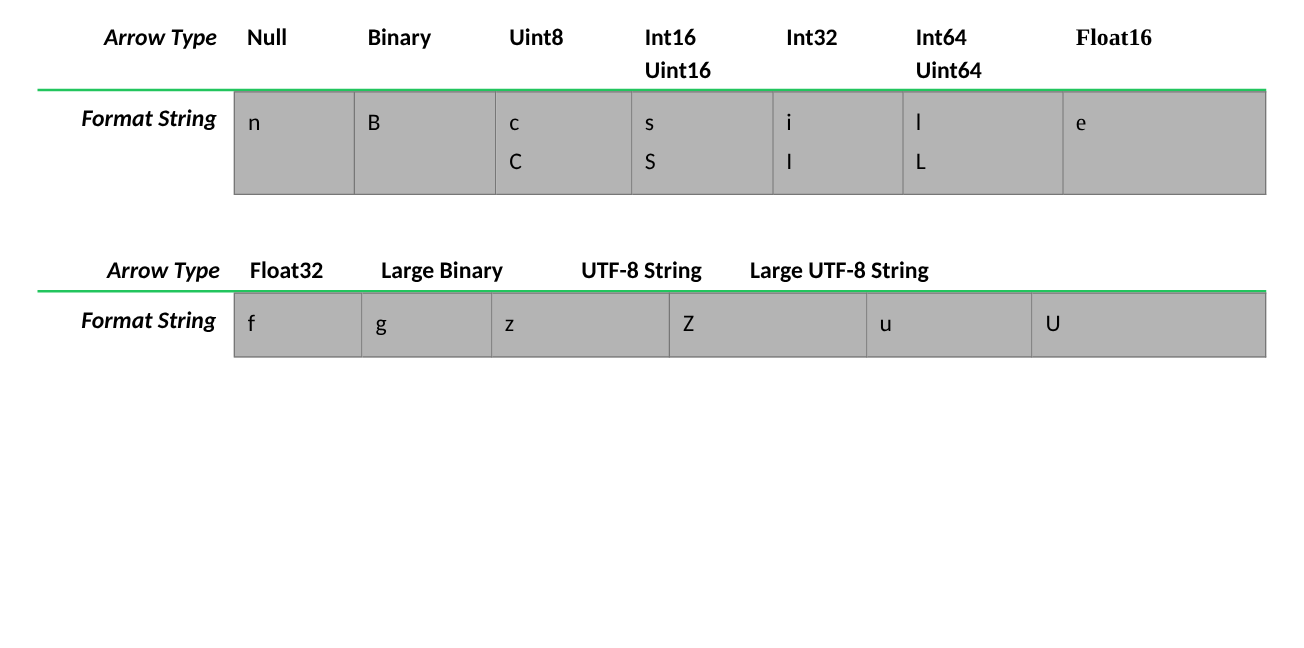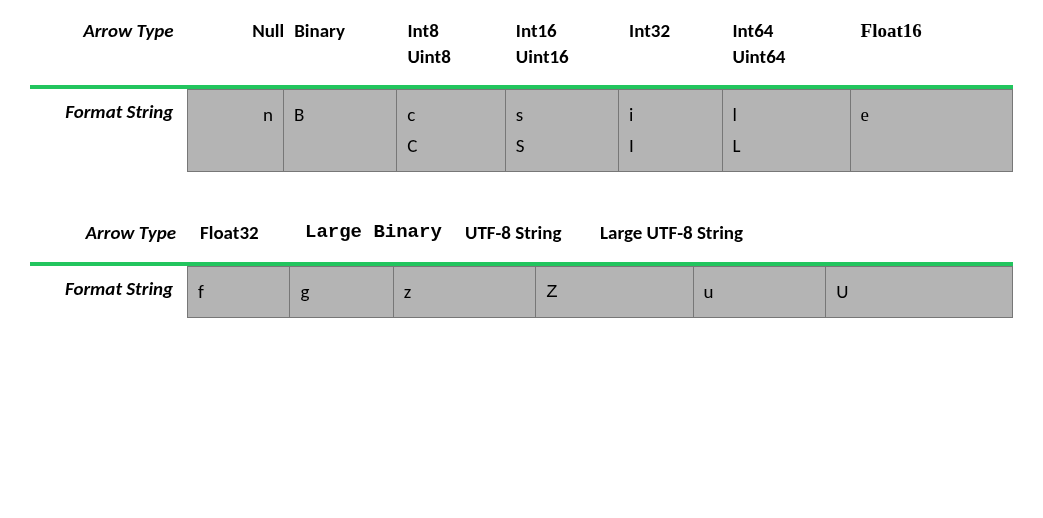--- a/index.html
+++ b/index.html
@@ -1,52 +1,51 @@
 <!DOCTYPE html>
 <html><head>
   <meta charset="utf-8">
   <style>
     * { box-sizing: border-box; margin: 0; padding: 0; }
     body { font-family: Calibri, Arial, sans-serif; background: #fff; padding: 18px 30px; width: 1043px; }
     .table-block { margin-bottom: 48px; }
-    .header-row { display: flex; border-bottom: 4px solid #22c55e; padding-bottom: 16px; }
+    .header-row { display: flex; border-bottom: 2px solid #22c55e; padding-bottom: 2px; }
     .label-col { width: 160px; text-align: right; padding-right: 14px; font-weight: 700; font-style: italic; font-size: 19px; line-height: 1.35; color: #000; }
     .type-col { font-weight: 700; font-size: 19px; line-height: 1.35; color: #000; padding-left: 10px; display: flex; flex-direction: column; justify-content: flex-start; }
     .data-row { display: flex; }
     .data-row .label-col { padding-top: 10px; }
     .data-cell { background: #b4b4b4; border: 1px solid #777; padding: 10px 10px; font-size: 19px; line-height: 1.6; color: #000; display: flex; flex-direction: column; justify-content: flex-start; min-height: 50px; }
     .data-cell + .data-cell { border-left: none; }
-    .t1-c1 { width: 98px; align-items: flex-end; }
+    .t1-c1 { width: 98px; }
     .t1-c2 { width: 115px; }
     .t1-c3 { width: 110px; }
     .t1-c4 { width: 115px; }
     .t1-c5 { width: 105px; }
     .t1-c6 { width: 130px; }
     .t1-c7 { width: 165px; font-family: Liberation Serif, serif; }
     .t2-c1 { width: 105px; }
     .t2-c2 { width: 105px; }
     .t2-c3 { width: 145px; }
-    .t2-c4 { width: 160px; font-family: Liberation Mono, monospace; }
+    .t2-c4 { width: 160px; }
     .t2-c5 { width: 135px; }
     .t2-c6 { width: 190px; }
   </style>
 </head>
 <body>
 
 <div class="table-block">
   <div class="header-row">
     <div class="label-col">Arrow Type</div>
     <div class="type-col t1-c1">
         <span>Null</span>
       </div>
     <div class="type-col t1-c2">
         <span>Binary</span>
       </div>
     <div class="type-col t1-c3">
-        <span>Int8</span>
         <span>Uint8</span>
       </div>
     <div class="type-col t1-c4">
         <span>Int16</span>
         <span>Uint16</span>
       </div>
     <div class="type-col t1-c5">
         <span>Int32</span>
       </div>
     <div class="type-col t1-c6">

